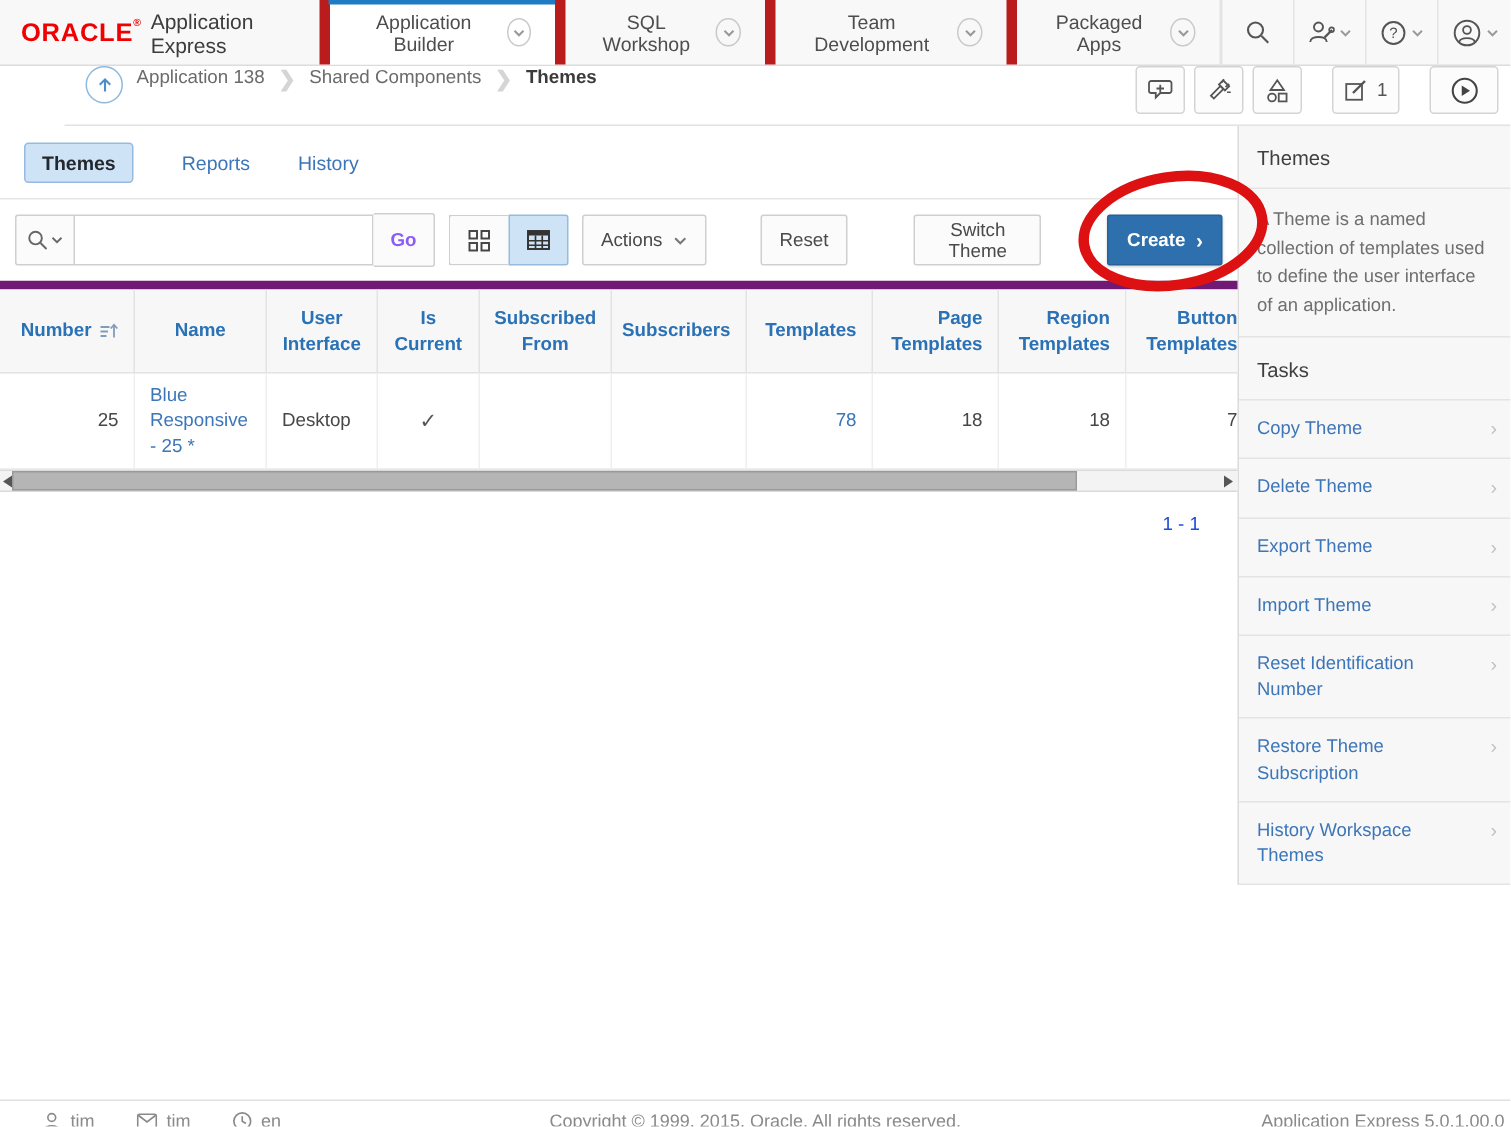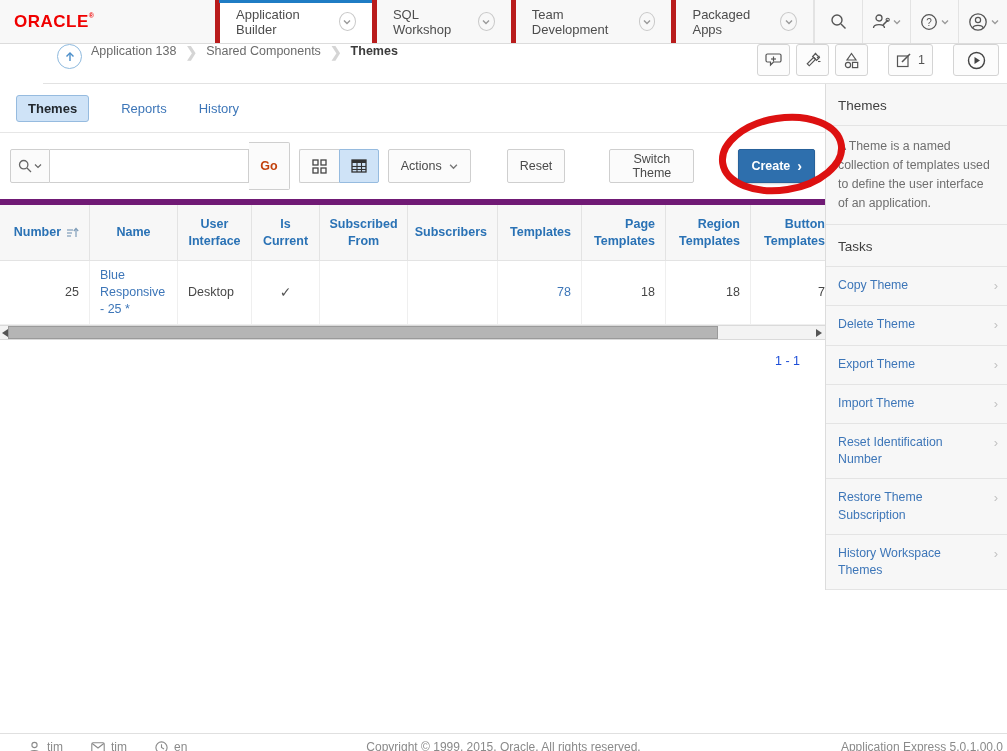--- a/index.html
+++ b/index.html
@@ -7,21 +7,21 @@
     font-family:"Liberation Sans", sans-serif; position:relative; }
 
   
   .topbar { height:44px; display:flex; background:#f8f8f8; border-bottom:1px solid #dcdcdc; }
   .brand { width:235px; display:flex; align-items:center; padding-left:14px; }
   .logo { color:#f00000; font-weight:bold; font-size:17px; letter-spacing:.5px; }
   .logo sup { font-size:7px; vertical-align:top; }
   .brand-product { font-size:14px; color:#3c3c3c; margin-left:6px; }
   .topnav { display:flex; }
   .top-tab { position:relative; display:flex; align-items:center; gap:9px; padding:0 16px;
-    font-size:13px; color:#4d4d4d; border-left:5px solid #b91c1c; cursor:pointer; }
+    font-size:13px; color:#4d4d4d; border-left:7px solid #b91c1c; cursor:pointer;text-align:center; }
   .top-tab:last-child { border-right:1px solid #e3e3e3; }
   .top-tab.active { background:#fff; }
   .top-tab.active::before { content:""; position:absolute; left:-1px; right:0; top:0; height:3px; background:#1f7cc4; }
   .circ-chev { width:19px; height:19px; border:1px solid #c9c9c9; border-radius:50%;
     display:flex; align-items:center; justify-content:center; color:#9a9a9a; }
   .top-icons { margin-left:auto; display:flex; border-left:1px solid #e3e3e3; }
   .icon-cell { width:48px; display:flex; align-items:center; justify-content:center; gap:3px;
     border-right:1px solid #e3e3e3; color:#555; cursor:pointer; }
   .icon-cell:last-child { border-right:none; }
   .mini-chev { color:#9a9a9a; }
@@ -51,22 +51,22 @@
   .ptab-active { background:#cfe3f7; border:1px solid #96bbdf; border-radius:3px; padding:5px 11px;
     font-weight:bold; font-size:13px; color:#22282e; cursor:pointer; }
   .ptab { color:#3d76b8; font-size:13px; cursor:pointer;text-align:right; }
 
   
   .toolbar { display:flex; align-items:center; padding:9px 10px 9px 10px; }
   .search-btn { width:42px; height:34px; border:1px solid #cfcfcf; border-radius:2px 0 0 2px;
     background:#fbfbfb; display:flex; align-items:center; justify-content:center; gap:2px; color:#666; cursor:pointer; }
   .search-input { width:210px; height:34px; border:1px solid #cfcfcf; border-left:none; padding:0 8px;
     font-size:13px; font-family:"Liberation Sans",sans-serif; }
-  .go-btn { height:48px; border:1px solid #cfcfcf; border-left:none; border-radius:0 2px 2px 0;
-    background:#fbfbfb; font-weight:bold; font-size:12.5px; color:#c2410c; padding:0 11px; cursor:pointer; }
+  .go-btn { height:36px; border:1px solid #cfcfcf; border-left:none; border-radius:0 2px 2px 0;
+    background:#fbfbfb; font-weight:bold; font-size:12.5px; color:#8b5cf6; padding:0 11px; cursor:pointer; }
   .view-toggle { display:flex; margin-left:9px; }
   .vbtn { width:40px; height:34px; border:1px solid #cfcfcf; background:#fbfbfb;
     display:flex; align-items:center; justify-content:center; cursor:pointer; }
   .vbtn:first-child { border-radius:2px 0 0 2px; border-right:none; }
   .vbtn:last-child { border-radius:0 2px 2px 0; }
   .vbtn.selected { background:#cfe3f7; border:1px solid #96bbdf; }
   .actions-btn { margin-left:9px; height:34px; border:1px solid #cfcfcf; border-radius:2px;
     background:#fbfbfb; padding:0 12px; font-size:12.5px; color:#4a4a4a;
     display:flex; align-items:center; gap:7px; cursor:pointer; }
   .toolbar-right { margin-left:auto; display:flex; gap:8px; align-items:center; }
@@ -122,20 +122,21 @@
     pointer-events:none; z-index:50; }
 
   svg.ic { display:block; }
 </style>
 </head>
 <body>
 
 <header class="topbar">
   <div class="brand">
     <span class="logo"><span>ORACLE</span><sup>®</sup></span>
+    <span class="brand-product">Application Express</span>
   </div>
   <nav class="topnav">
     <div class="top-tab active">
       <span>Application Builder</span>
       <span class="circ-chev">
         <svg class="ic" width="10" height="10" viewBox="0 0 10 10">
             <polyline points="2,3.5 5,6.5 8,3.5" fill="none" stroke="currentColor" stroke-width="1.4"></polyline>
           </svg>
       </span>
     </div>

